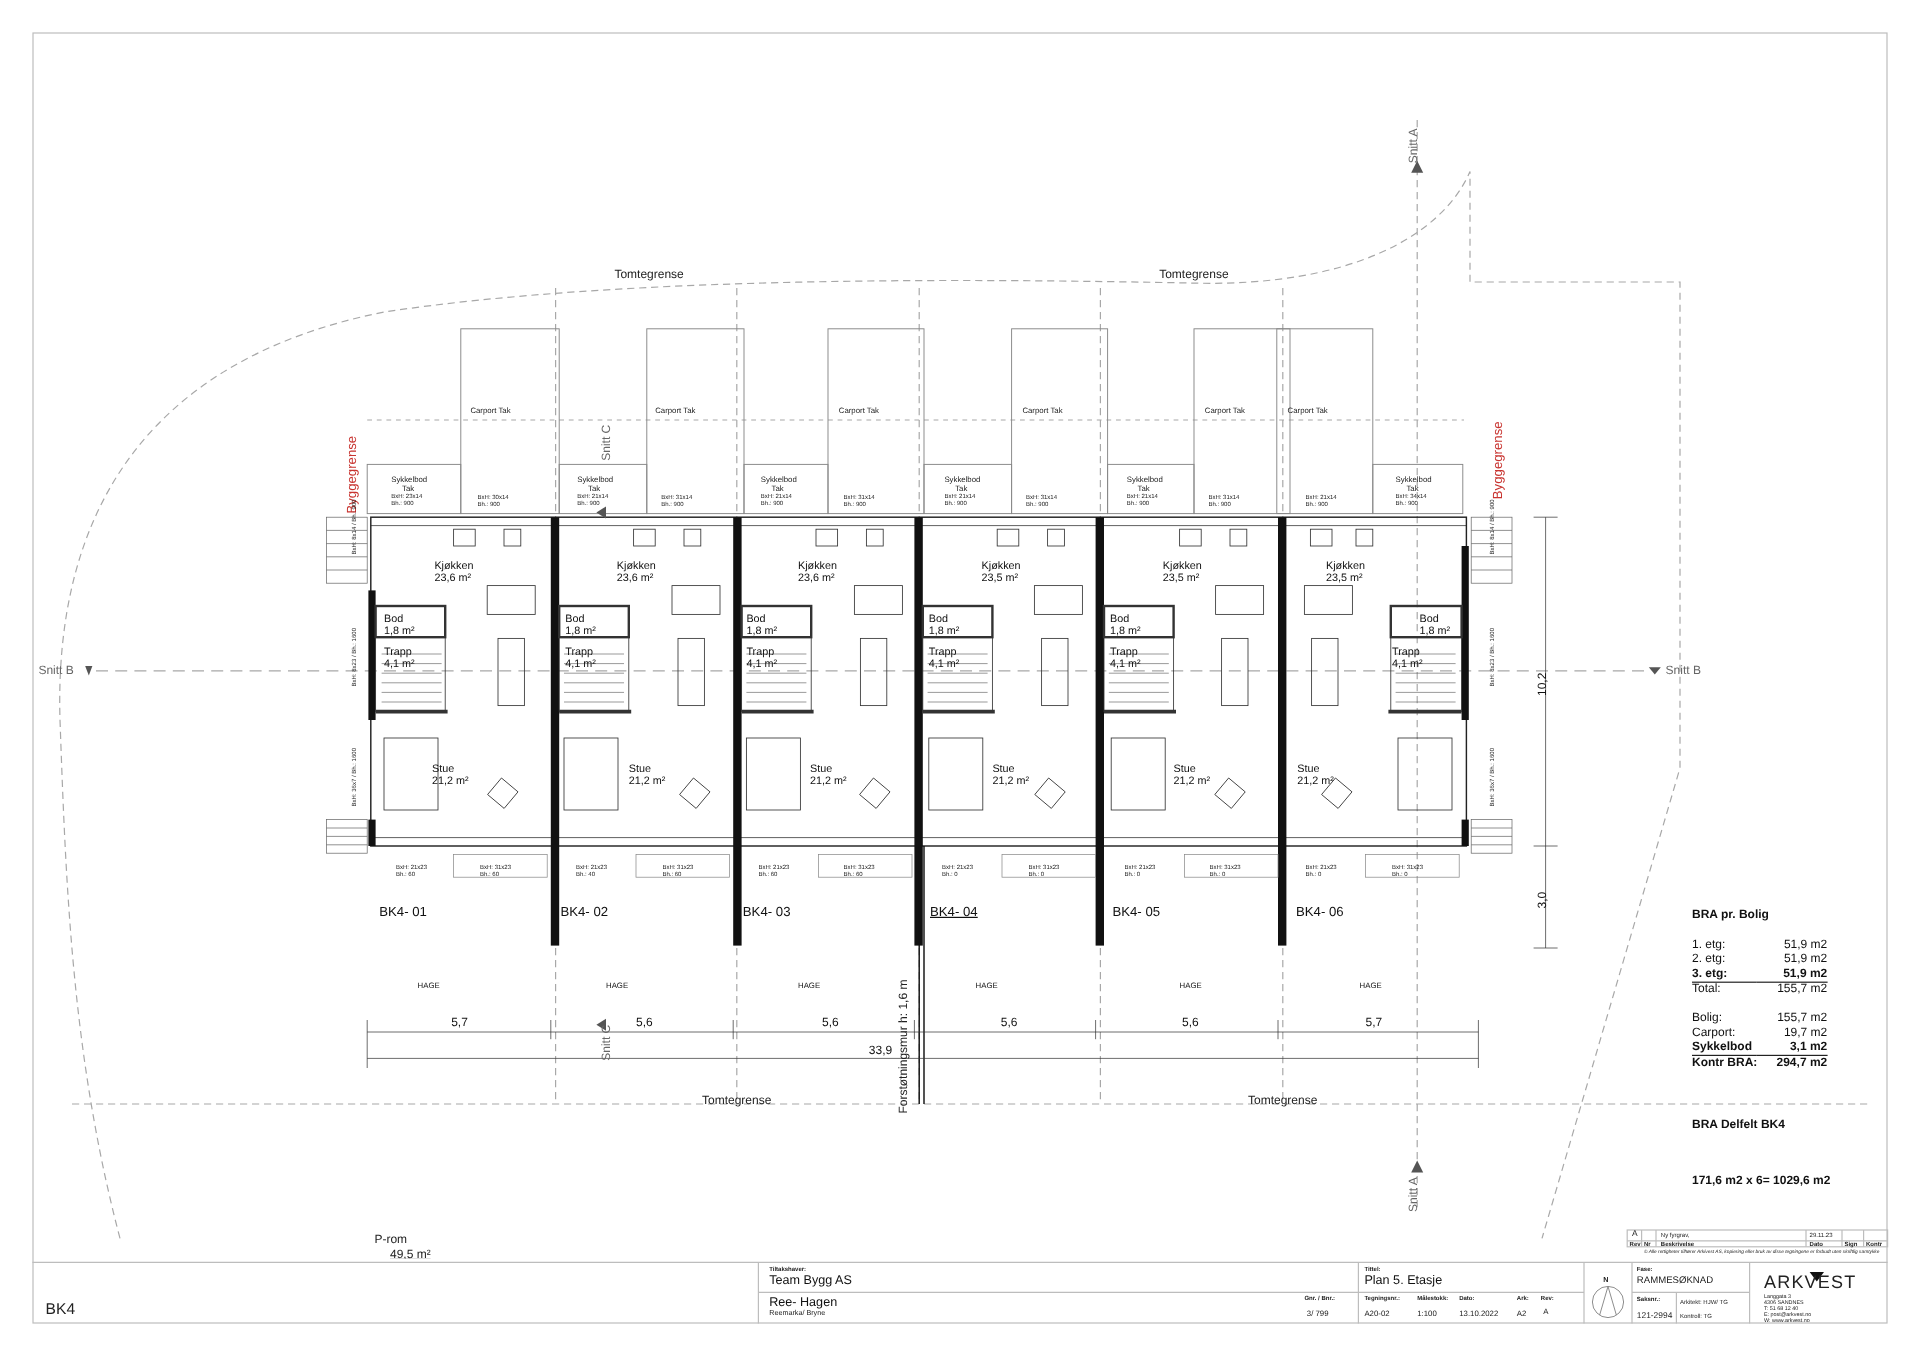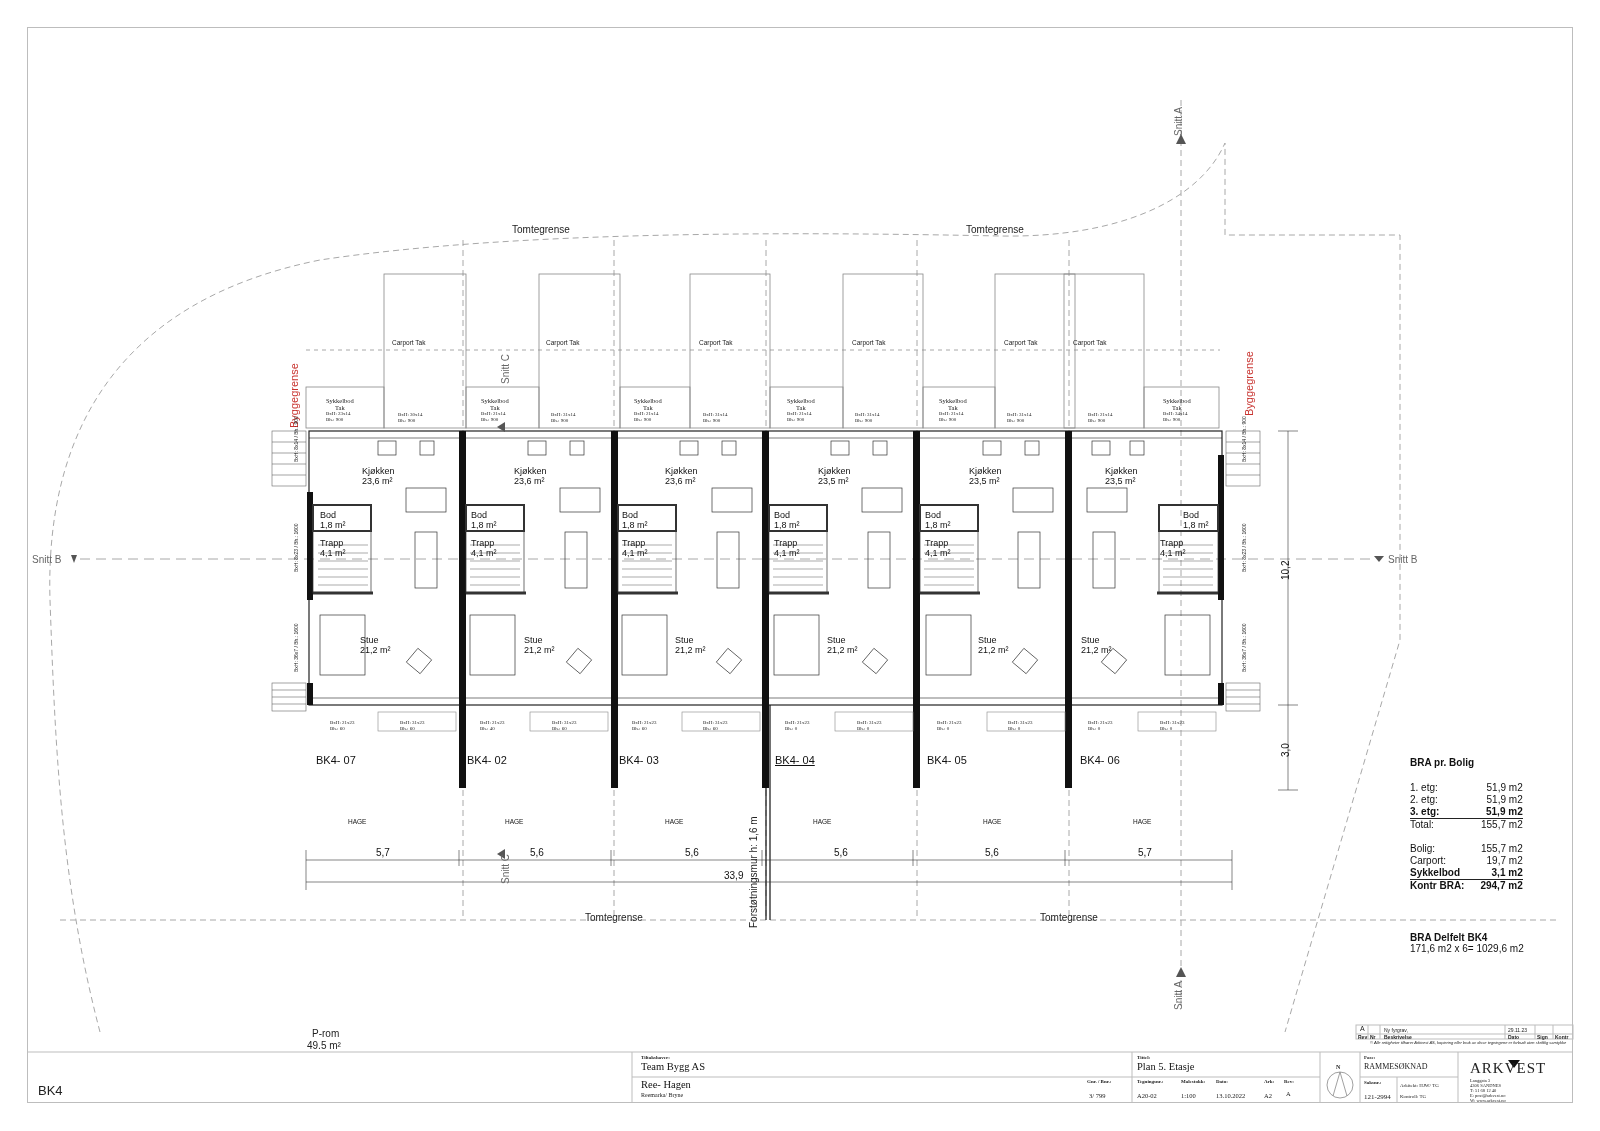--- a/index.html
+++ b/index.html
@@ -1,18 +1,18 @@
 <!DOCTYPE html>
 <html><head>
 <meta charset="utf-8">
 <style>
   html,body{margin:0;padding:0;background:#fff;}
   body{width:1600px;height:1131px;position:relative;overflow:hidden;font-family:"Liberation Sans",sans-serif;color:#222;}
   #sheet{position:absolute;left:0;top:0;width:1600px;height:1131px;}
-  .abs{position:absolute;font-family:Liberation Serif, serif;}
+  .abs{position:absolute;}
   .frame{position:absolute;left:27px;top:27px;width:1546px;height:1076px;border:1px solid #bdbdbd;box-sizing:border-box;}
   svg{position:absolute;left:0;top:0;}
   .lbl{position:absolute;white-space:nowrap;font-size:10px;color:#222;}
   .room{position:absolute;font-size:9px;line-height:10px;color:#111;}
   .tiny{position:absolute;font-size:5px;line-height:6px;color:#222;white-space:nowrap;}
   .unit{position:absolute;font-size:11px;color:#111;}
   .hage{position:absolute;font-size:6.5px;color:#111;}
   .dim{position:absolute;font-size:10px;color:#111;}
   .rot{transform:rotate(-90deg);transform-origin:left top;}
   .red{color:#c8332f;}
@@ -245,21 +245,21 @@
   <div class="lbl grey rot" style="left:1173px;top:136px;">Snitt A</div>
   <div class="lbl grey rot" style="left:1173px;top:1010px;">Snitt A</div>
   <div class="lbl grey" style="left:32px;top:554px;">Snitt B</div>
   <div class="lbl grey" style="left:1388px;top:554px;">Snitt B</div>
   <div class="lbl grey rot" style="left:500px;top:384px;">Snitt C</div>
   <div class="lbl grey rot" style="left:500px;top:884px;">Snitt C</div>
 
   <div class="lbl rot" style="left:748px;top:928px;font-size:10px;">Forstøtningsmur h: 1,6 m</div>
 
   <div class="lbl" style="left:312px;top:1028px;">P-rom</div>
-  <div class="lbl" style="left:307px;top:1040px;height:9px;overflow:hidden;text-decoration:underline;">49,5 m²</div>
+  <div class="lbl" style="left:325px;top:1040px;height:9px;overflow:hidden;text-decoration:underline;">49,5 m²</div>
 
   <div class="tiny" style="left:392px;top:340px;font-size:6.5px;">Carport Tak</div>
   <div class="tiny" style="left:546px;top:340px;font-size:6.5px;">Carport Tak</div>
   <div class="tiny" style="left:699px;top:340px;font-size:6.5px;">Carport Tak</div>
   <div class="tiny" style="left:852px;top:340px;font-size:6.5px;">Carport Tak</div>
   <div class="tiny" style="left:1004px;top:340px;font-size:6.5px;">Carport Tak</div>
   <div class="tiny" style="left:1073px;top:340px;font-size:6.5px;">Carport Tak</div>
 
   <div class="abs" style="left:326px;top:397px;">
     <div class="tiny" style="position:static;font-size:6.5px;line-height:7px;">Sykkelbod</div>
@@ -478,21 +478,21 @@
       <div class="tiny" style="position:static">Bh.:          0</div>
     </div>
 
   <div class="tiny rot" style="left:293px;top:462px;">BxH:  8x14 / Bh.: 900</div>
   <div class="tiny rot" style="left:293px;top:572px;">BxH:  8x23 / Bh.: 1600</div>
   <div class="tiny rot" style="left:293px;top:672px;">BxH:  36x7 / Bh.: 1600</div>
   <div class="tiny rot" style="left:1241px;top:462px;">BxH:  8x14 / Bh.: 900</div>
   <div class="tiny rot" style="left:1241px;top:572px;">BxH:  8x23 / Bh.: 1600</div>
   <div class="tiny rot" style="left:1241px;top:672px;">BxH:  36x7 / Bh.: 1600</div>
 
-  <div class="unit" style="left:316px;top:754px;">BK4- 07</div>
+  <div class="unit" style="left:316px;top:754px;">BK4- 01</div>
   <div class="unit" style="left:467px;top:754px;">BK4- 02</div>
   <div class="unit" style="left:619px;top:754px;">BK4- 03</div>
   <div class="unit" style="left:775px;top:754px;text-decoration:underline;">BK4- 04</div>
   <div class="unit" style="left:927px;top:754px;">BK4- 05</div>
   <div class="unit" style="left:1080px;top:754px;">BK4- 06</div>
 
   <div class="hage" style="left:348px;top:818px;">HAGE</div>
   <div class="hage" style="left:505px;top:818px;">HAGE</div>
   <div class="hage" style="left:665px;top:818px;">HAGE</div>
   <div class="hage" style="left:813px;top:818px;">HAGE</div>
@@ -546,21 +546,21 @@
             <td class="v u">3,1 m2</td>
           </tr>
       <tr class="bold">
             <td>Kontr BRA:</td>
             <td class="v">294,7 m2</td>
           </tr>
     </tbody>
       </table>
     <div style="height:40px;"></div>
     <div style="font-weight:bold;">BRA Delfelt BK4</div>
-    <div style="font-weight:normal;">171,6 m2 x 6= 1029,6 m2</div>
+    <div style="font-weight:bold;margin-top:36px;">171,6 m2 x 6= 1029,6 m2</div>
   </div>
 
   <div class="tiny" style="left:1360px;top:1026px;font-size:7px;">A</div>
   <div class="tiny" style="left:1384px;top:1027px;">Ny fyrgrav,</div>
   <div class="tiny" style="left:1508px;top:1027px;">29.11.23</div>
   <div class="tiny" style="left:1358px;top:1034px;font-weight:bold;">Rev</div>
   <div class="tiny" style="left:1370px;top:1034px;font-weight:bold;">Nr</div>
   <div class="tiny" style="left:1384px;top:1034px;font-weight:bold;">Beskrivelse</div>
   <div class="tiny" style="left:1508px;top:1034px;font-weight:bold;">Dato</div>
   <div class="tiny" style="left:1537px;top:1034px;font-weight:bold;">Sign</div>

